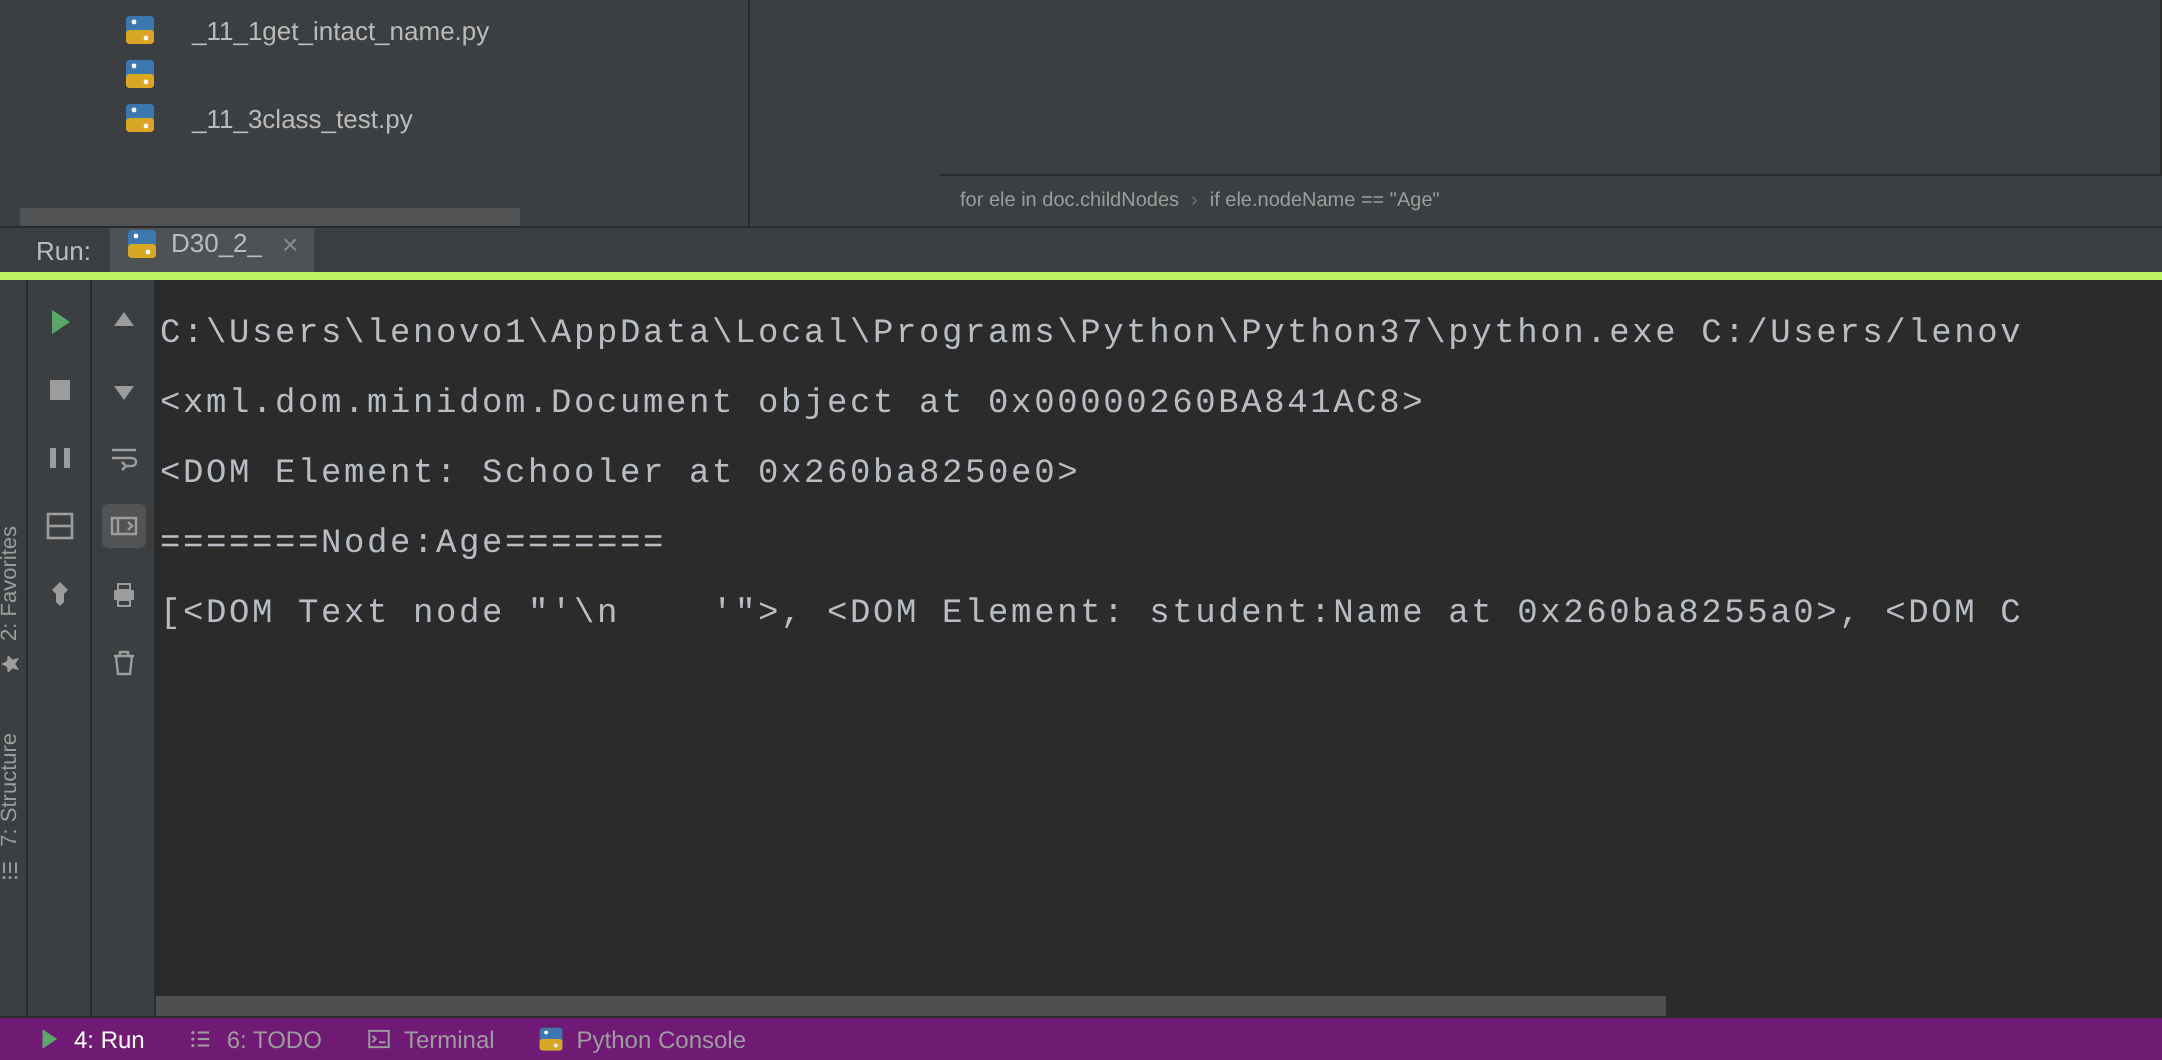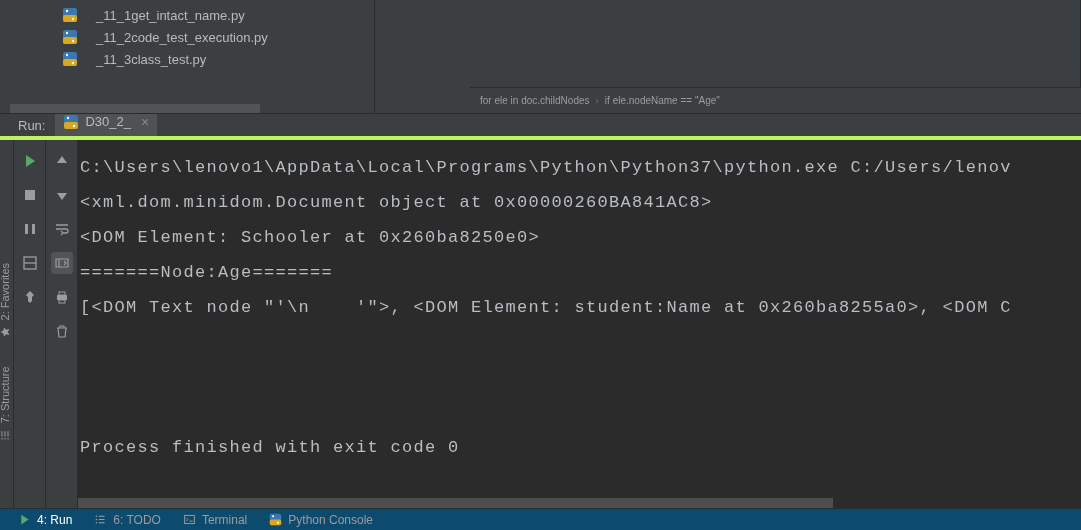--- a/index.html
+++ b/index.html
@@ -163,21 +163,21 @@
     position: absolute;
     bottom: 0; left: 0;
     width: 755px; height: 10px;
     background: #4e4e4e;
   }
   .bottom-bar {
     position: absolute;
     bottom: 0;
     left: 0; right: 0;
     height: 22px;
-    background: #0c4a6e;
+    background: #701a75;
     border-top: 1px solid #2b2b2b;
     display: flex;
     align-items: center;
     gap: 22px;
     padding-left: 18px;
     font-size: 12px;
     color: #9c9c9c;
   }
   .bottom-bar .item { display: flex; align-items: center; gap: 6px; cursor: pointer;}
   .bottom-bar .item.active { color: #ffffff; }
@@ -259,21 +259,20 @@
         <div class="tree-item">
           <span class="py-icon"><svg viewBox="0 0 16 16">
               <use href="#svg-py-icon"></use>
             </svg></span>
           <span>_11_1get_intact_name.py</span>
         </div>
         <div class="tree-item">
           <span class="py-icon"><svg viewBox="0 0 16 16">
               <use href="#svg-py-icon"></use>
             </svg></span>
-          <span>_11_2code_test_execution.py</span>
         </div>
         <div class="tree-item">
           <span class="py-icon"><svg viewBox="0 0 16 16">
               <use href="#svg-py-icon"></use>
             </svg></span>
           <span>_11_3class_test.py</span>
         </div>
       </div>
     <div class="tree-scrollbar"></div>
   </div>
@@ -377,21 +376,20 @@
   <div class="console">
     <div id="console-lines">
         <div class="line">C:\Users\lenovo1\AppData\Local\Programs\Python\Python37\python.exe C:/Users/lenov</div>
         <div class="line">&lt;xml.dom.minidom.Document object at 0x00000260BA841AC8&gt;</div>
         <div class="line">&lt;DOM Element: Schooler at 0x260ba8250e0&gt;</div>
         <div class="line">=======Node:Age=======</div>
         <div class="line">[&lt;DOM Text node "'\n    '"&gt;, &lt;DOM Element: student:Name at 0x260ba8255a0&gt;, &lt;DOM C</div>
         <div class="line">&nbsp;</div>
         <div class="line">&nbsp;</div>
         <div class="line">&nbsp;</div>
-        <div class="line">Process finished with exit code 0</div>
       </div>
     <div class="console-hbar"></div>
   </div>
 </div>
 
 <div class="bottom-bar">
   <div class="item active">
     <svg viewBox="0 0 16 16" width="13" height="13">
         <use href="#svg-play"></use>
       </svg>

